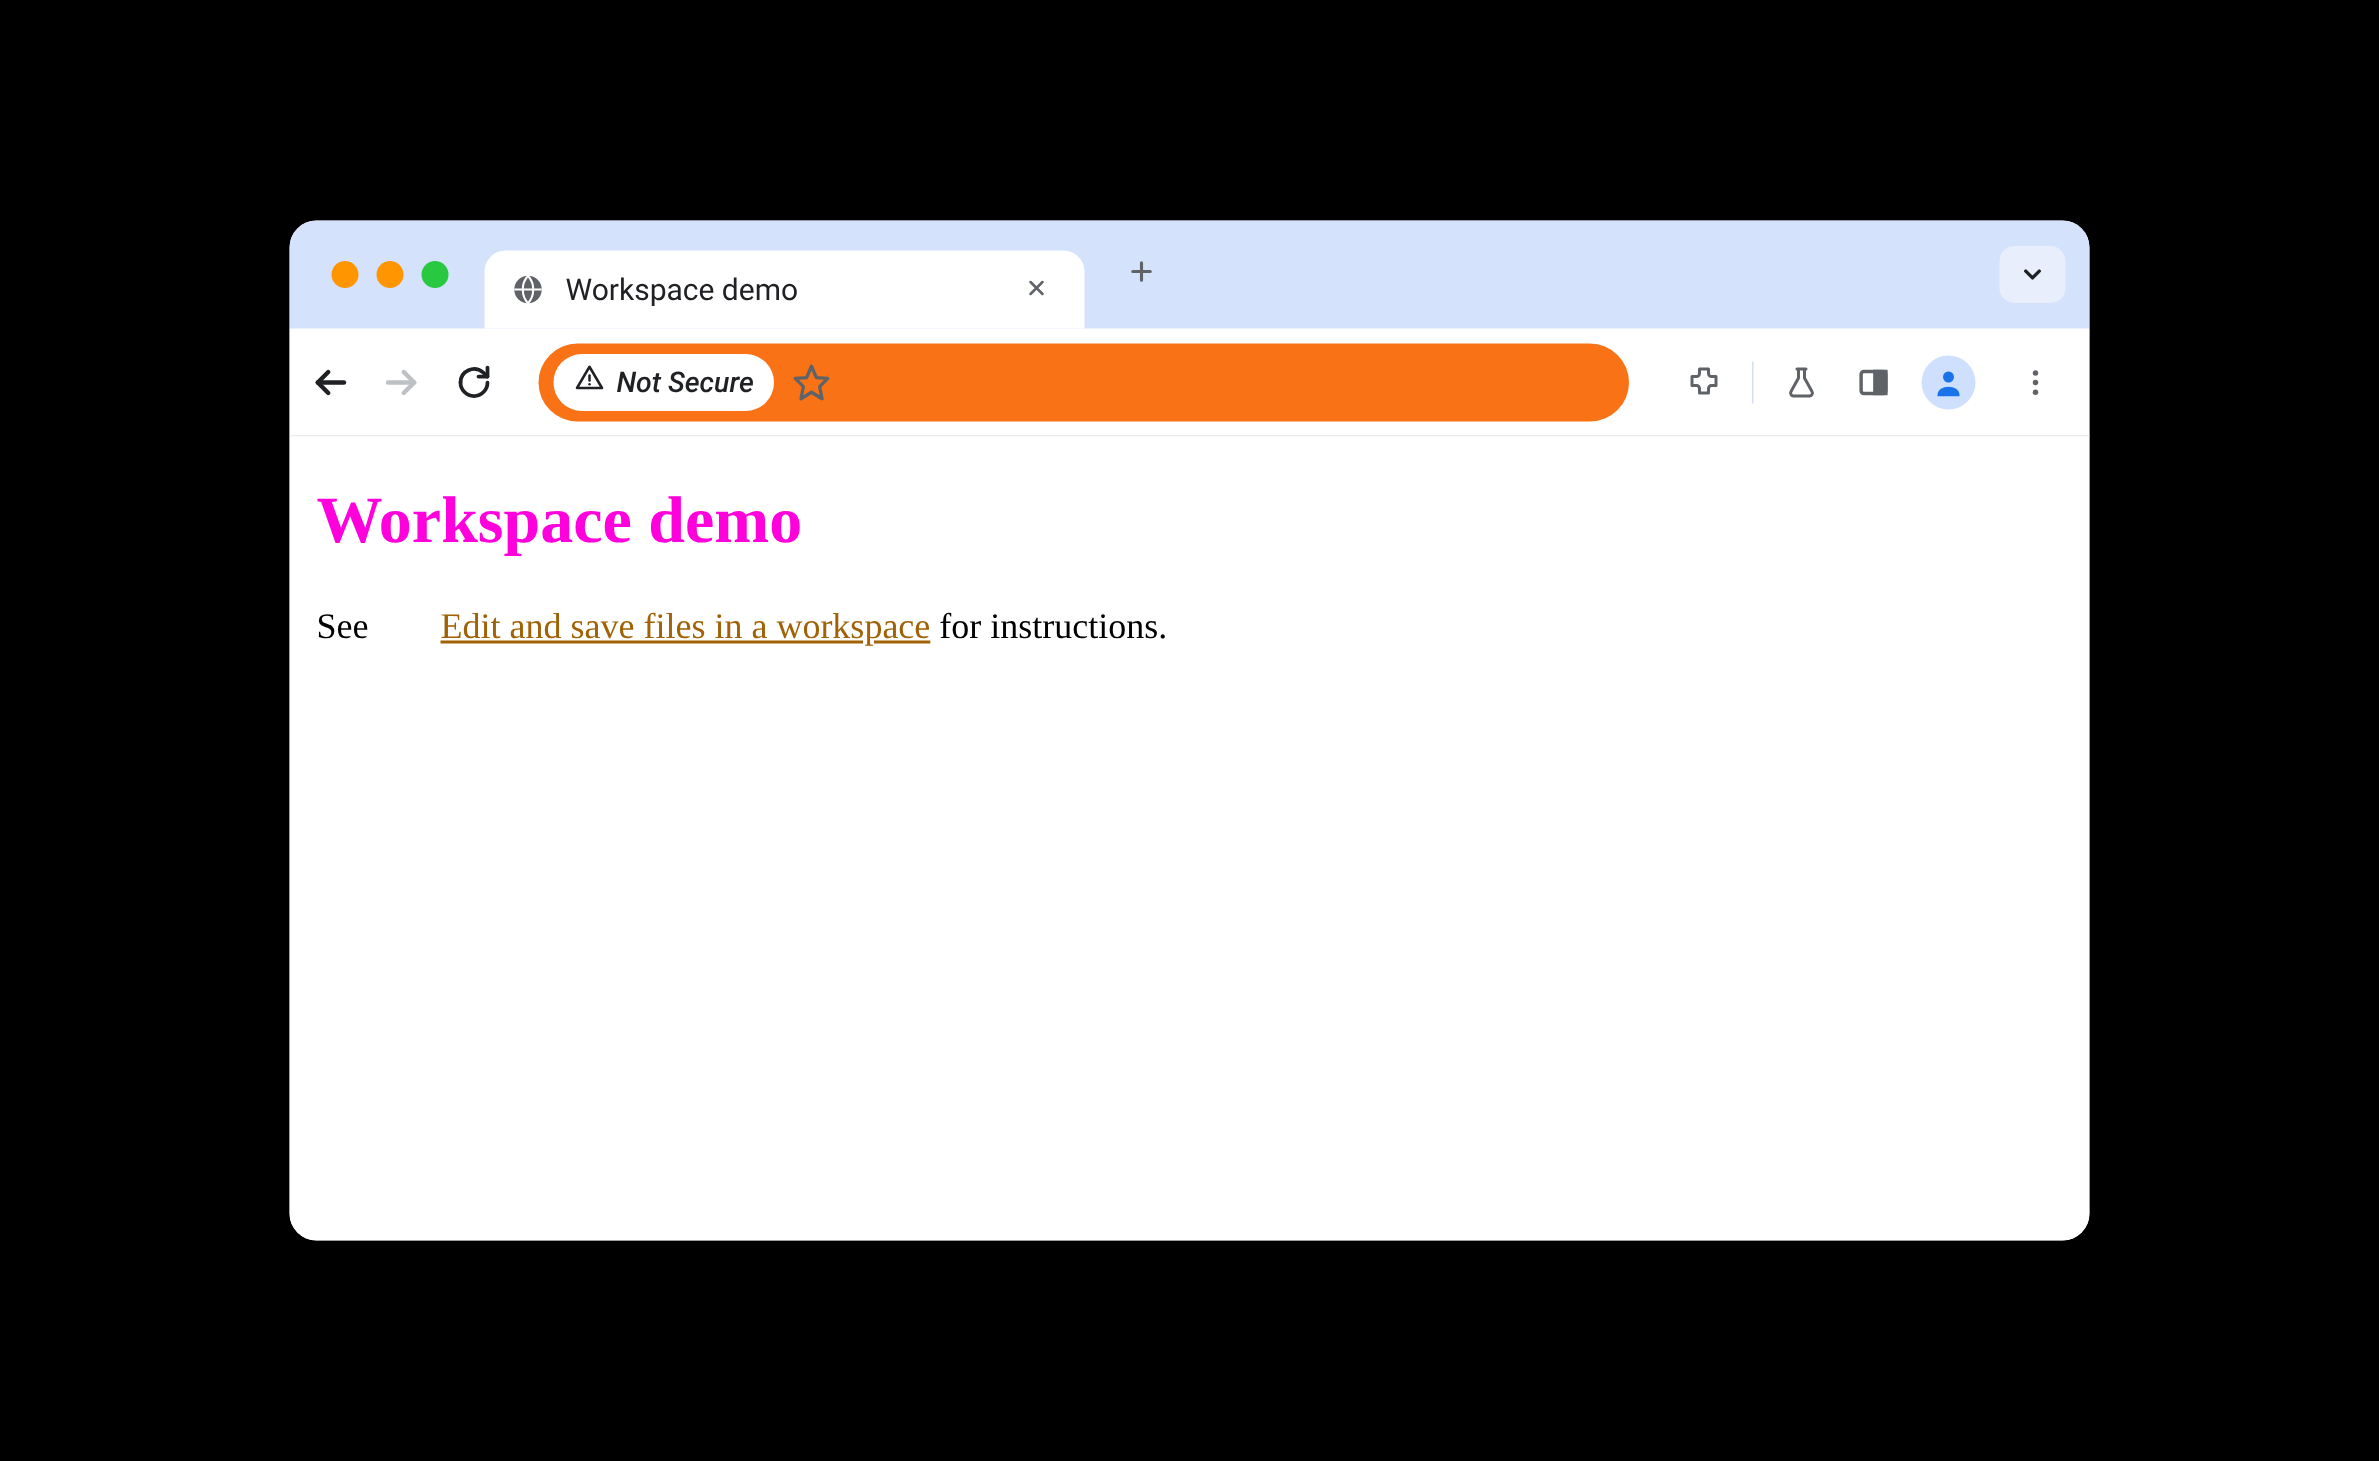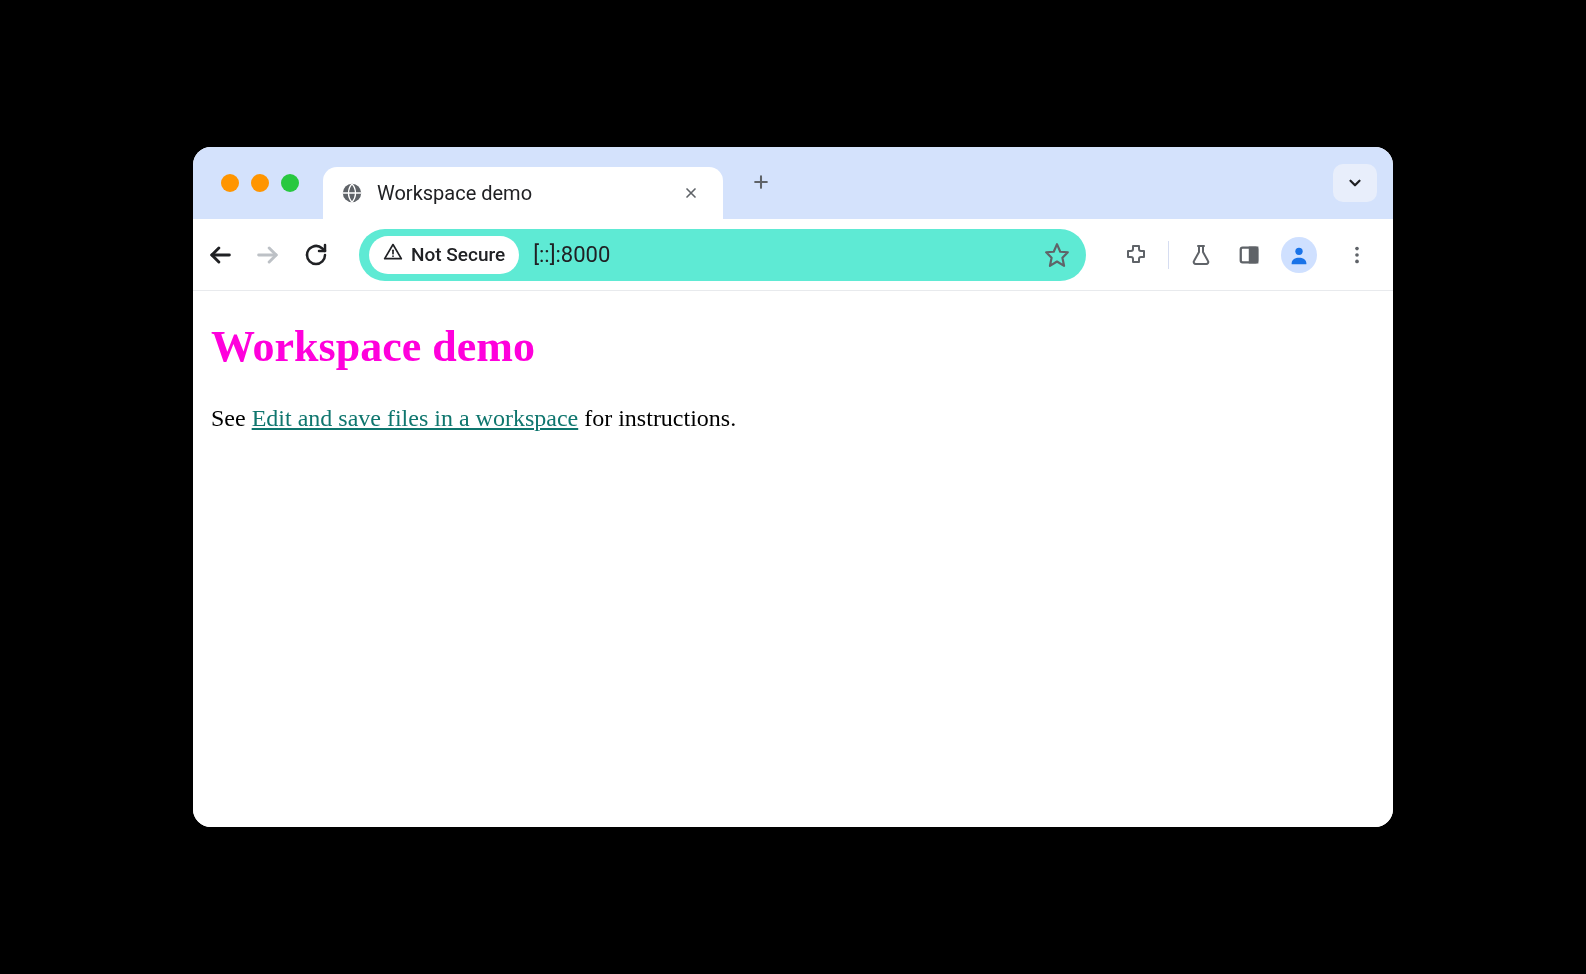--- a/index.html
+++ b/index.html
@@ -113,28 +113,29 @@
       justify-content: center;
       cursor: pointer;
       color: #5f6368;
       border-radius: 50%;
     }
     .nav-btn.disabled {
       color: #bdc1c6;
     }
     .address-bar {
       flex: 1;
-      background: #5eead4;
+      background: #f97316;
       height: 52px;
       border-radius: 26px;
       display: flex;
       align-items: center;
       padding: 0 10px 0 10px;
       margin: 0 14px;
       gap: 6px;
+      font-style: italic;
     }
     .security-chip {
       background: #ffffff;
       height: 38px;
       border-radius: 19px;
       display: flex;
       align-items: center;
       padding: 0 14px;
       gap: 8px;
       font-size: 19px;
@@ -210,21 +211,22 @@
       margin-bottom: 28px;
     }
     .page-content p {
       font-family: Georgia, 'Times New Roman', serif;
       font-size: 24px;
       color: #000000;
       line-height: 1.5;
       margin-bottom: 26px;
     }
     .page-content a {
-      color: #0f766e;
+      color: #a16207;
+      margin-left: 42px;
     }
   </style>
 </head>
 <body>
 
 <div class="browser-window">
 
   <div class="tab-bar">
     <div class="traffic-lights">
       <div class="traffic-light tl-close"></div>
@@ -283,21 +285,20 @@
       <div class="security-chip">
         <span>
           <svg width="20" height="20" viewBox="0 0 24 24" fill="none" stroke="#202124" stroke-width="2" stroke-linejoin="round">
             <path d="M12 3L2 20h20L12 3z"></path>
             <line x1="12" y1="10" x2="12" y2="14" stroke-linecap="round"></line>
             <circle cx="12" cy="17" r="1" fill="#202124" stroke="none"></circle>
           </svg>
         </span>
         <span>Not Secure</span>
       </div>
-      <span class="url-text">[::]:8000</span>
       <div class="star-btn">
         <svg width="26" height="26" viewBox="0 0 24 24" fill="none" stroke="#5f6368" stroke-width="2" stroke-linejoin="round">
           <polygon points="12 2 15 9 22 9.5 17 14.5 18.5 22 12 18 5.5 22 7 14.5 2 9.5 9 9"></polygon>
         </svg>
       </div>
     </div>
 
     <div class="toolbar-icons">
       <div class="toolbar-icon">
         <svg width="24" height="24" viewBox="0 0 24 24" fill="none" stroke="#5f6368" stroke-width="2" stroke-linejoin="round">

